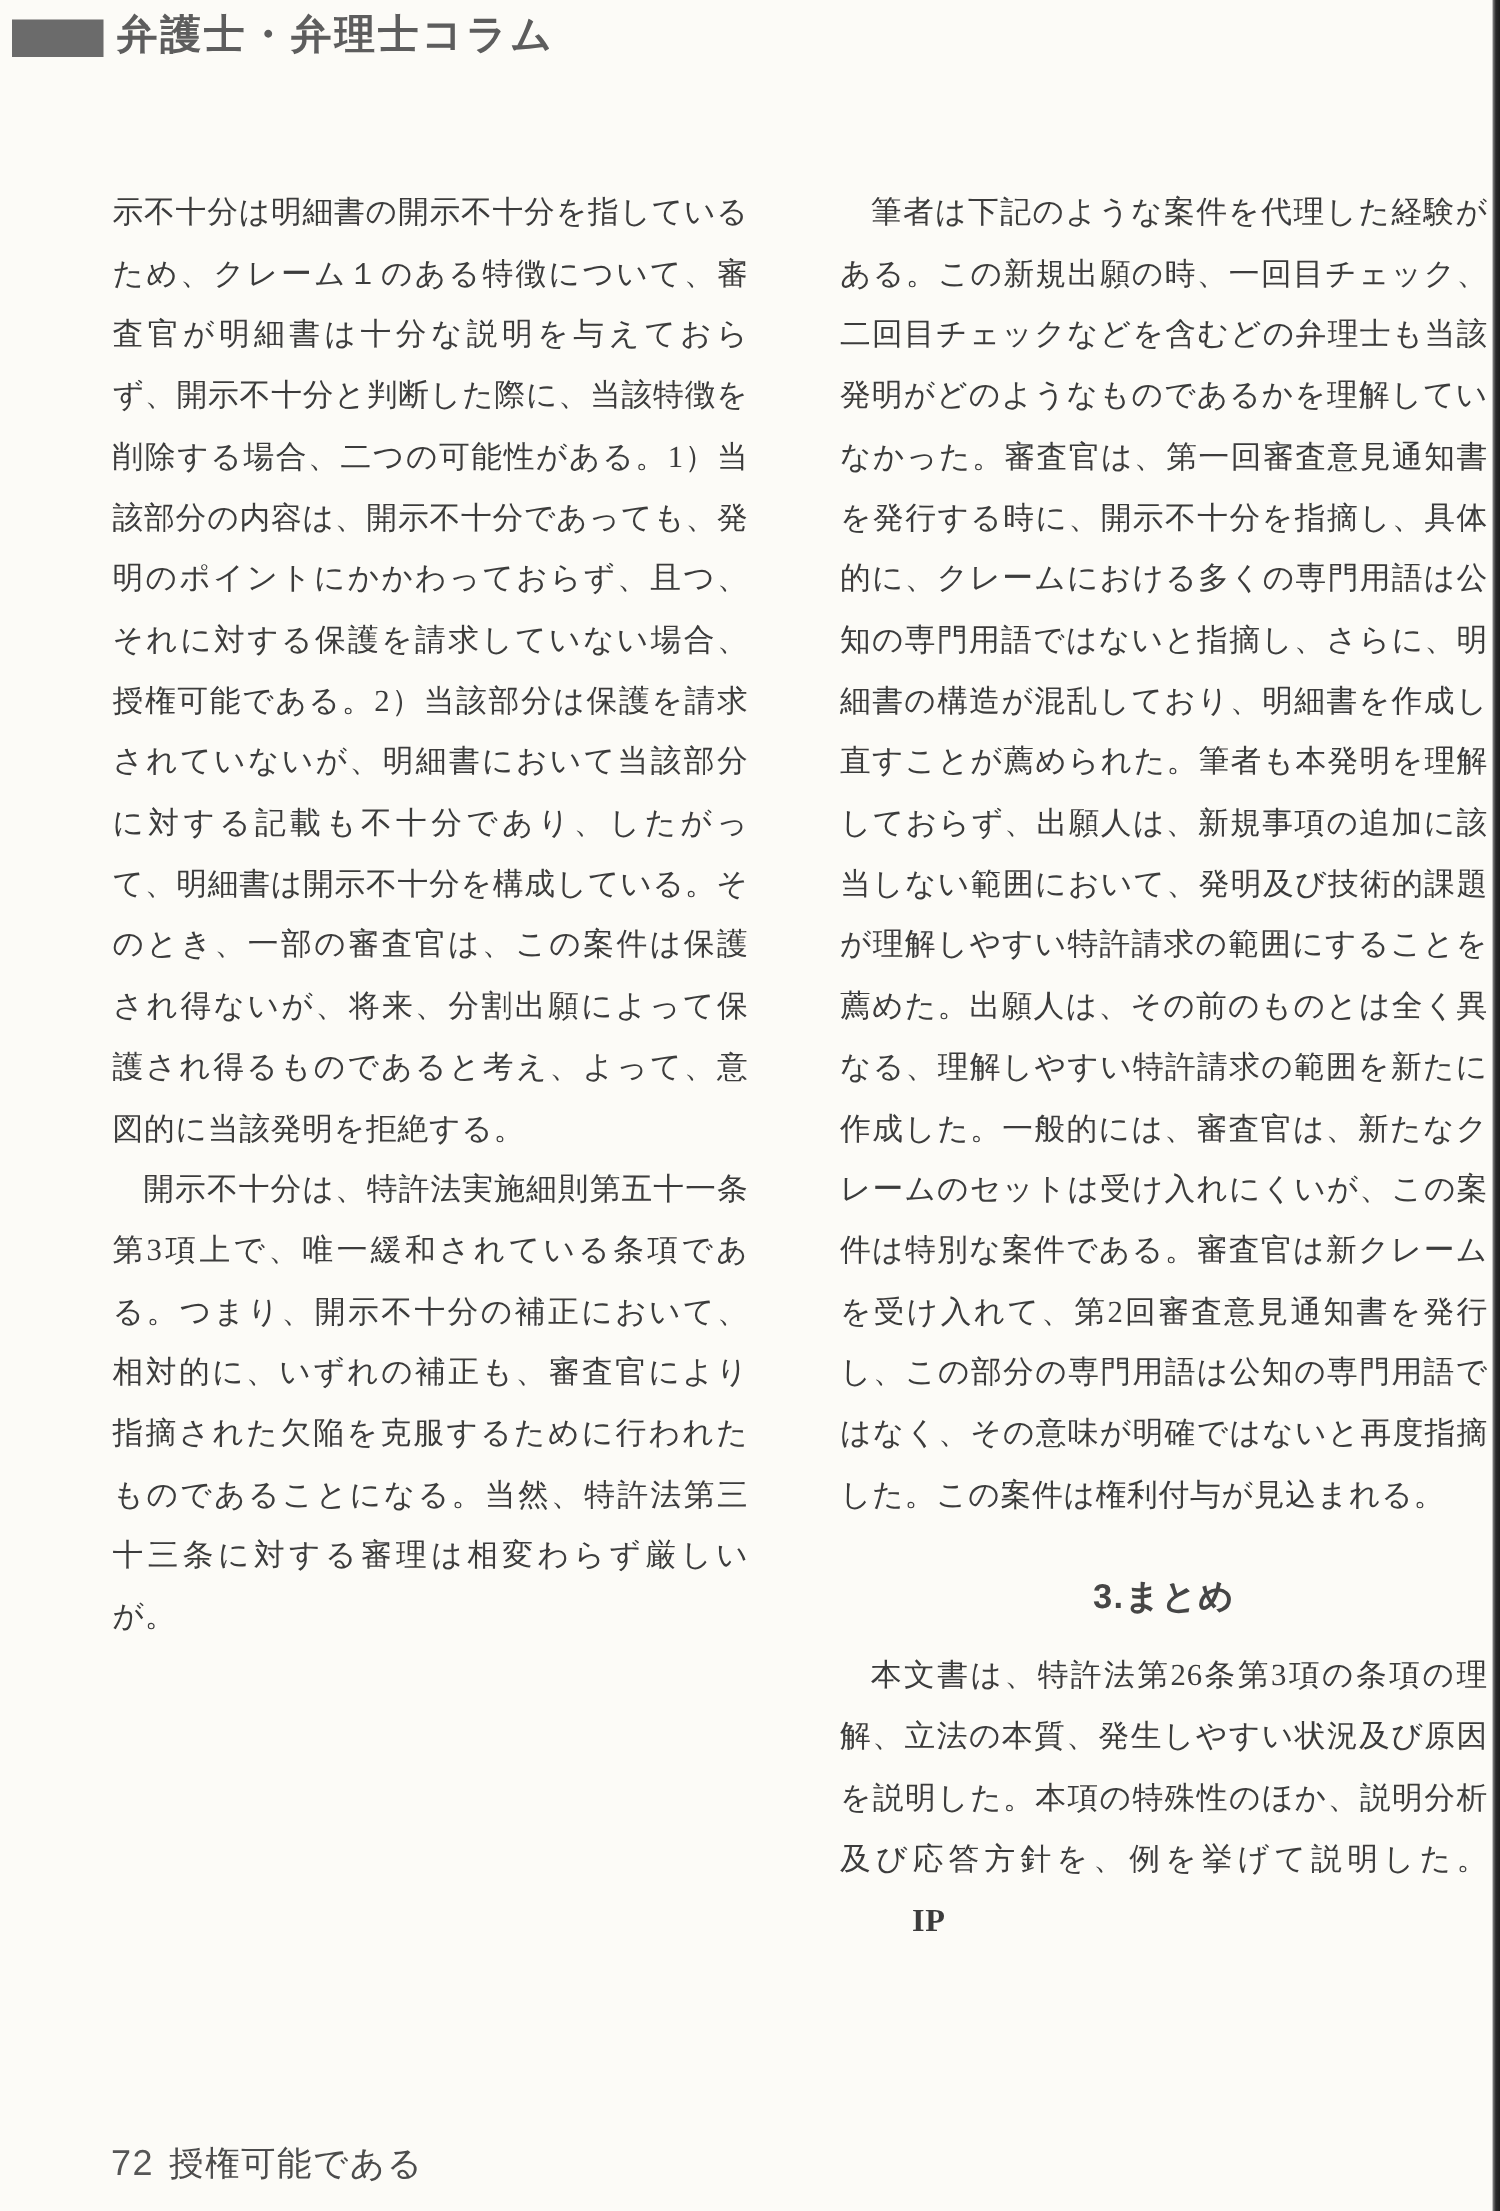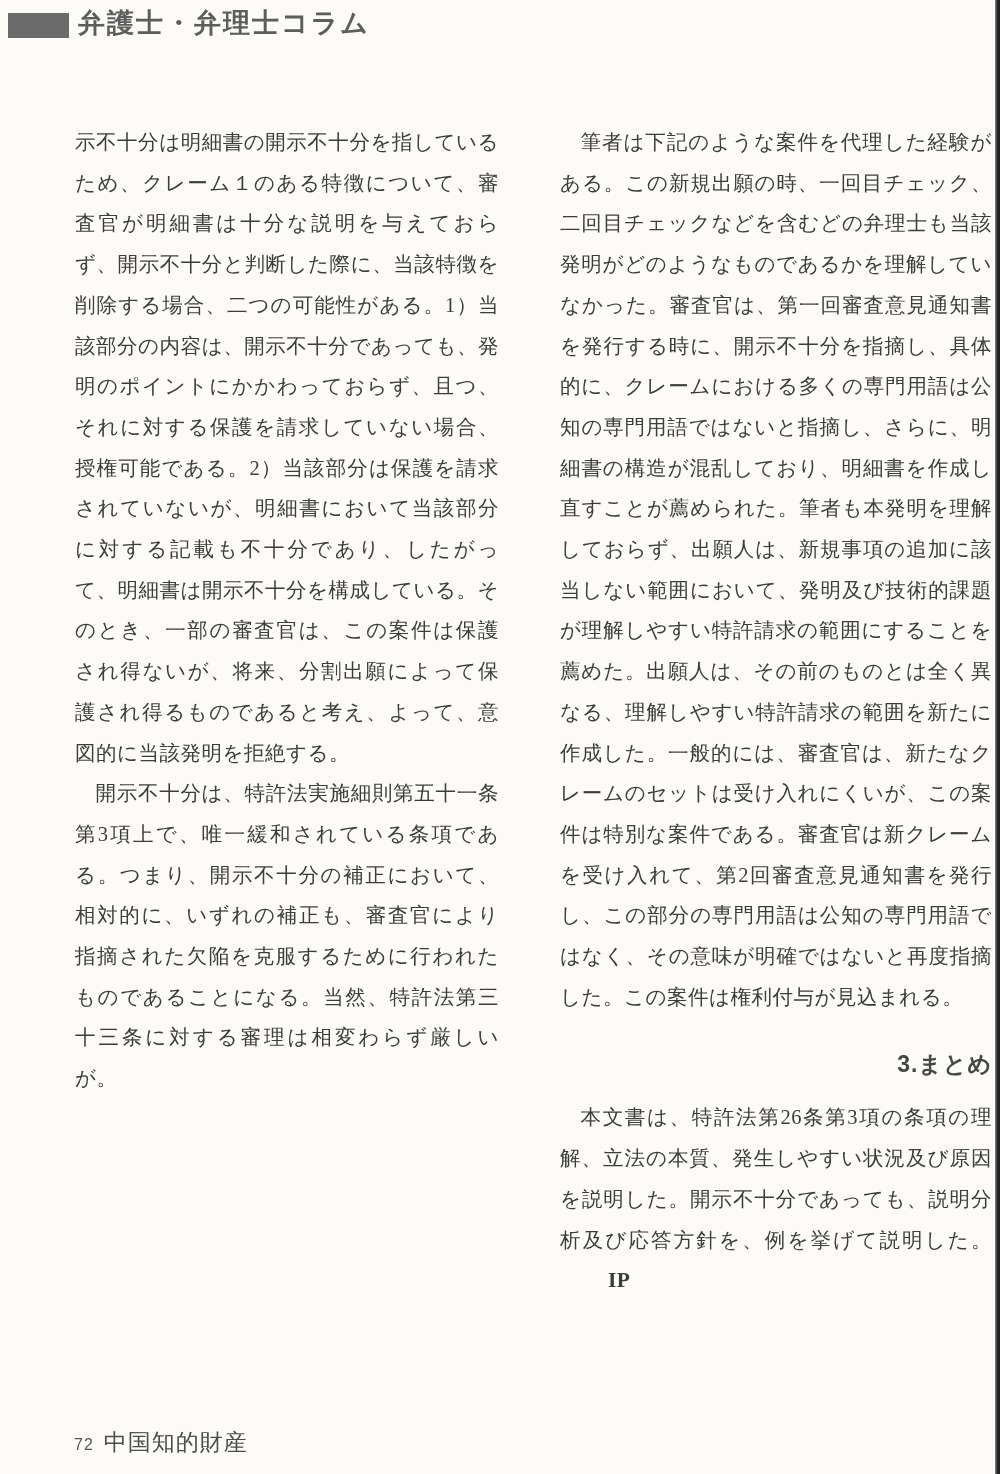--- a/index.html
+++ b/index.html
@@ -47,40 +47,40 @@
   .col p { margin: 0; }
   .col p.indent { text-indent: 1em; }
   .section-heading {
     margin: 27px 0 13px 0;
     font-family: "Liberation Sans", "DejaVu Sans", sans-serif;
     font-size: 23px;
     font-weight: bold;
     color: #464646;
     letter-spacing: 1px;
     line-height: 40px;
-    text-align: right;
+    text-align: center;
   }
   .ip-mark {
     font-weight: bold;
     letter-spacing: 0.5px;
     font-size: 21.5px;
     margin-left: 48px;
   }
   
   .footer {
     position: absolute; left: 74px; top: 1427px;
     color: #4c4c4c;
     font-size: 23px;
     letter-spacing: 1px;
     white-space: nowrap;
   }
   .footer .page-number {
     font-family: "Liberation Sans", "DejaVu Sans", sans-serif;
     color: #565656;
-    font-size: 16px;
+    font-size: 24px;
     margin-right: 10px;
   }
   
   .edge-bar {
     position: absolute; right: 0; top: 0;
     width: 5px; height: 100%;
     background: linear-gradient(to right, #8a8a8a 0%, #2a2a2a 45%, #1c1c1c 100%);
   }
 </style>
 </head>
@@ -94,22 +94,22 @@
   </div>
 
   <div class="col col-left">
     <p>示不十分は明細書の開示不十分を指しているため、クレーム１のある特徴について、審査官が明細書は十分な説明を与えておらず、開示不十分と判断した際に、当該特徴を削除する場合、二つの可能性がある。1）当該部分の内容は、開示不十分であっても、発明のポイントにかかわっておらず、且つ、それに対する保護を請求していない場合、授権可能である。2）当該部分は保護を請求されていないが、明細書において当該部分に対する記載も不十分であり、したがって、明細書は開示不十分を構成している。そのとき、一部の審査官は、この案件は保護され得ないが、将来、分割出願によって保護され得るものであると考え、よって、意図的に当該発明を拒絶する。</p>
     <p class="indent">開示不十分は、特許法実施細則第五十一条第3項上で、唯一緩和されている条項である。つまり、開示不十分の補正において、相対的に、いずれの補正も、審査官により指摘された欠陥を克服するために行われたものであることになる。当然、特許法第三十三条に対する審理は相変わらず厳しいが。</p>
   </div>
 
   <div class="col col-right">
     <p class="indent">筆者は下記のような案件を代理した経験がある。この新規出願の時、一回目チェック、二回目チェックなどを含むどの弁理士も当該発明がどのようなものであるかを理解していなかった。審査官は、第一回審査意見通知書を発行する時に、開示不十分を指摘し、具体的に、クレームにおける多くの専門用語は公知の専門用語ではないと指摘し、さらに、明細書の構造が混乱しており、明細書を作成し直すことが薦められた。筆者も本発明を理解しておらず、出願人は、新規事項の追加に該当しない範囲において、発明及び技術的課題が理解しやすい特許請求の範囲にすることを薦めた。出願人は、その前のものとは全く異なる、理解しやすい特許請求の範囲を新たに作成した。一般的には、審査官は、新たなクレームのセットは受け入れにくいが、この案件は特別な案件である。審査官は新クレームを受け入れて、第2回審査意見通知書を発行し、この部分の専門用語は公知の専門用語ではなく、その意味が明確ではないと再度指摘した。この案件は権利付与が見込まれる。</p>
     <h2 class="section-heading">3.まとめ</h2>
-    <p class="indent"><span>本文書は、特許法第26条第3項の条項の理解、立法の本質、発生しやすい状況及び原因を説明した。開示不十分であっても、説明分析及び応答方針を、例を挙げて説明した。</span><span class="ip-mark">IP</span></p>
+    <p class="indent"><span>本文書は、特許法第26条第3項の条項の理解、立法の本質、発生しやすい状況及び原因を説明した。本項の特殊性のほか、説明分析及び応答方針を、例を挙げて説明した。</span><span class="ip-mark">IP</span></p>
   </div>
 
   <div class="footer">
-    <span class="page-number">72</span><span class="journal-name">中国知的財産</span>
+    <span class="page-number">72</span><span class="journal-name">授権可能である</span>
   </div>
 
   <div class="edge-bar"></div>
 
 </div>
 
 </body></html>

